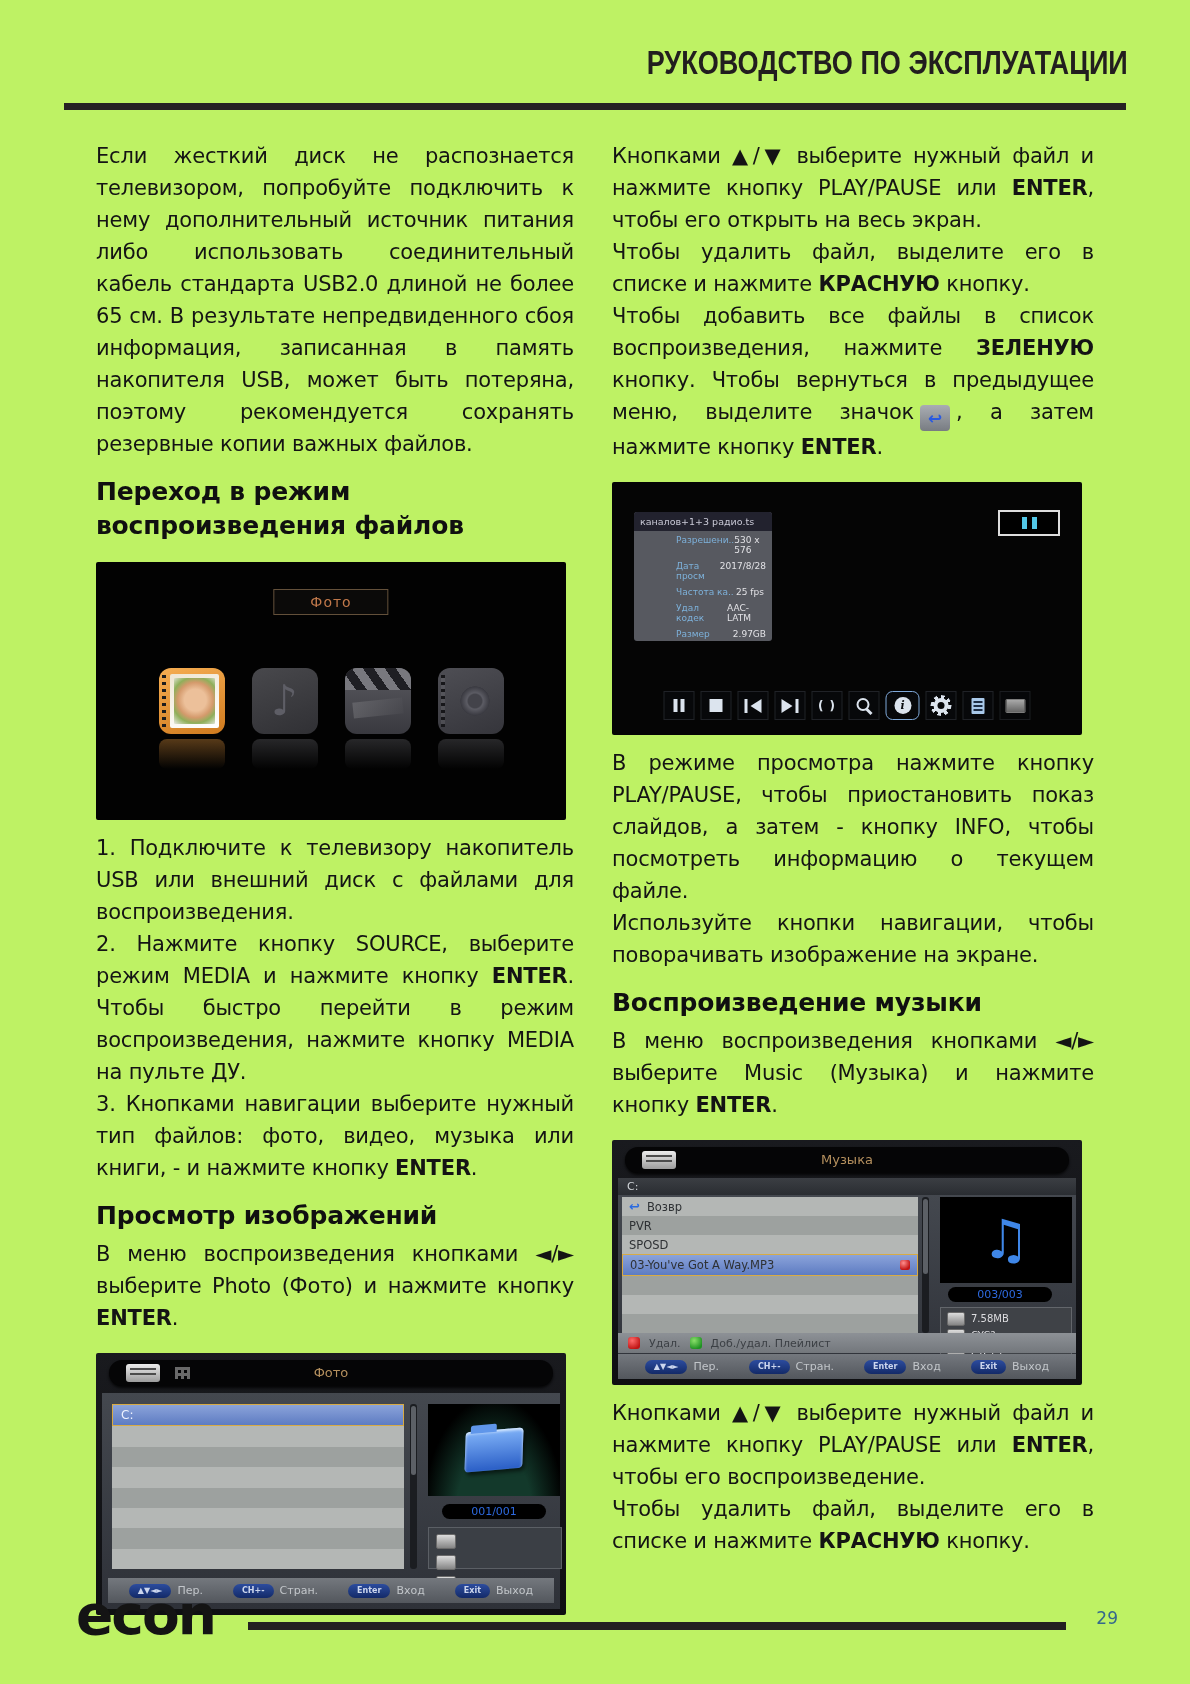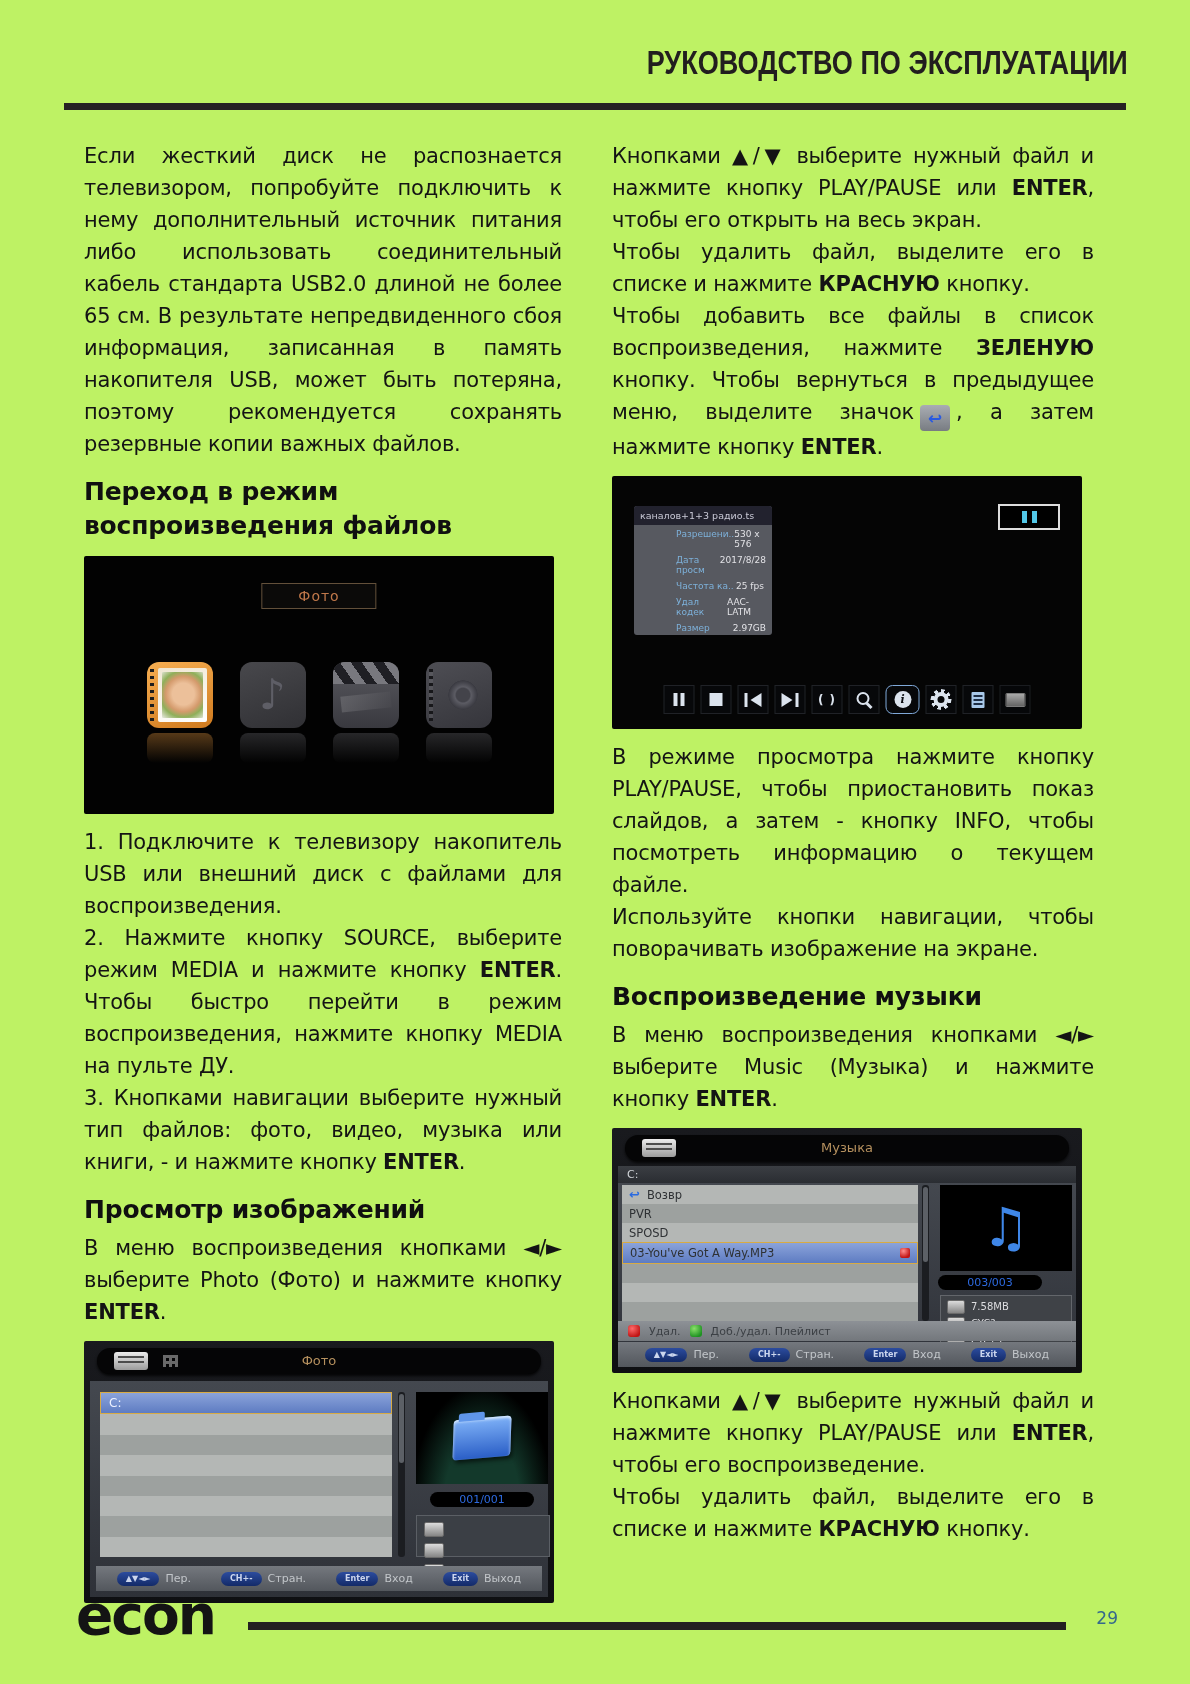--- a/index.html
+++ b/index.html
@@ -8,27 +8,27 @@
   .b{font-weight:bold;}
 
   
   .hdr-title{position:absolute;top:44px;right:62px;font-size:33px;font-weight:bold;
              color:#221e1f;transform:scaleX(.82);transform-origin:100% 50%;white-space:nowrap;
              font-family:"Liberation Sans",sans-serif;letter-spacing:0;}
   .hdr-rule{position:absolute;top:103px;left:64px;right:64px;height:7px;background:#262223;}
 
   
   .col{position:absolute;top:140px;}
-  .col-l{left:84px;width:478px;}
+  .col-l{left:96px;width:478px;}
   .col-r{left:612px;width:482px;}
   .col p{margin:0;font-size:21px;line-height:32px;text-align:justify;letter-spacing:-.2px;}
   h2.section{margin:15px 0 5px;font-size:25px;line-height:34px;font-weight:bold;color:#101010;
              text-align:left;letter-spacing:-.2px;}
 
-  .shot{position:relative;width:470px;margin:13px 0 12px;border-radius:2px;}
+  .shot{position:relative;width:470px;margin:19px 0 12px;border-radius:2px;}
 
   
   .s1{height:258px;background:#020202;}
   .s1-label{position:absolute;left:50%;top:27px;transform:translateX(-50%);
             border:1px solid #63503a;background:#0b0a09;color:#c0784a;font-size:14px;
             padding:4px 36px;letter-spacing:1px;}
   .s1-icons{position:absolute;top:106px;left:0;right:0;display:flex;justify-content:center;gap:27px;}
   .s1-ic{width:66px;height:66px;border-radius:12px;position:relative;overflow:hidden;}
   .ic-photo{background:linear-gradient(160deg,#f6ae52,#cf7a1e);}
   .ph-frame{position:absolute;left:11px;top:6px;right:6px;bottom:6px;background:linear-gradient(160deg,#efe6d2,#ffffff);border-radius:2px;}
@@ -145,21 +145,21 @@
   .s4-list{position:absolute;left:4px;top:2px;width:296px;bottom:46px;display:flex;flex-direction:column;}
   .s4-list .row{flex:1;display:flex;align-items:center;gap:7px;padding:0 7px;font-size:11.5px;color:#2e3134;}
   .ret-ic-s{color:#2a6ae0;font-size:13px;line-height:1;font-weight:bold;}
   .badge{width:10px;height:10px;border-radius:2px;margin-left:auto;
          background:radial-gradient(circle at 35% 30%,#ff8d8d,#c31616 70%);}
   .s4-scroll{position:absolute;left:304px;top:2px;width:7px;bottom:46px;background:#1b1d21;border-radius:3px;}
   .s4-scroll::after{content:'';position:absolute;left:1px;right:1px;top:2px;height:55%;background:#5c6066;border-radius:3px;}
   .s4-prev{position:absolute;left:322px;top:2px;width:132px;height:86px;background:#000;
            display:flex;align-items:center;justify-content:center;}
   .notes{color:#3f87e8;font-size:54px;line-height:1;text-shadow:1px 2px 2px rgba(0,0,0,.8);}
-  .s4-count{position:absolute;left:320px;top:92px;width:104px;height:15px;background:#000;
+  .s4-count{position:absolute;left:330px;top:92px;width:104px;height:15px;background:#000;
            border-radius:8px;color:#2d6ae0;font-size:11px;line-height:15px;text-align:center;}
   .s4-meta{position:absolute;left:322px;top:112px;width:132px;height:58px;background:#3f4247;
            border:1px solid #63666b;box-sizing:border-box;padding:2px 0;}
   .mrow{display:flex;align-items:center;gap:6px;padding:1.5px 6px;}
   .mrow .mini{margin:0;width:16px;height:12px;}
   .mtext{font-size:10px;color:#dddde0;}
   .s4-leg{position:absolute;left:0;right:0;bottom:26px;height:20px;
           background:linear-gradient(#8d9196,#73777c);display:flex;align-items:center;gap:9px;
           padding:0 10px;font-size:11px;color:#3c4045;}
   .cbtn{width:12px;height:12px;border-radius:3px;}

